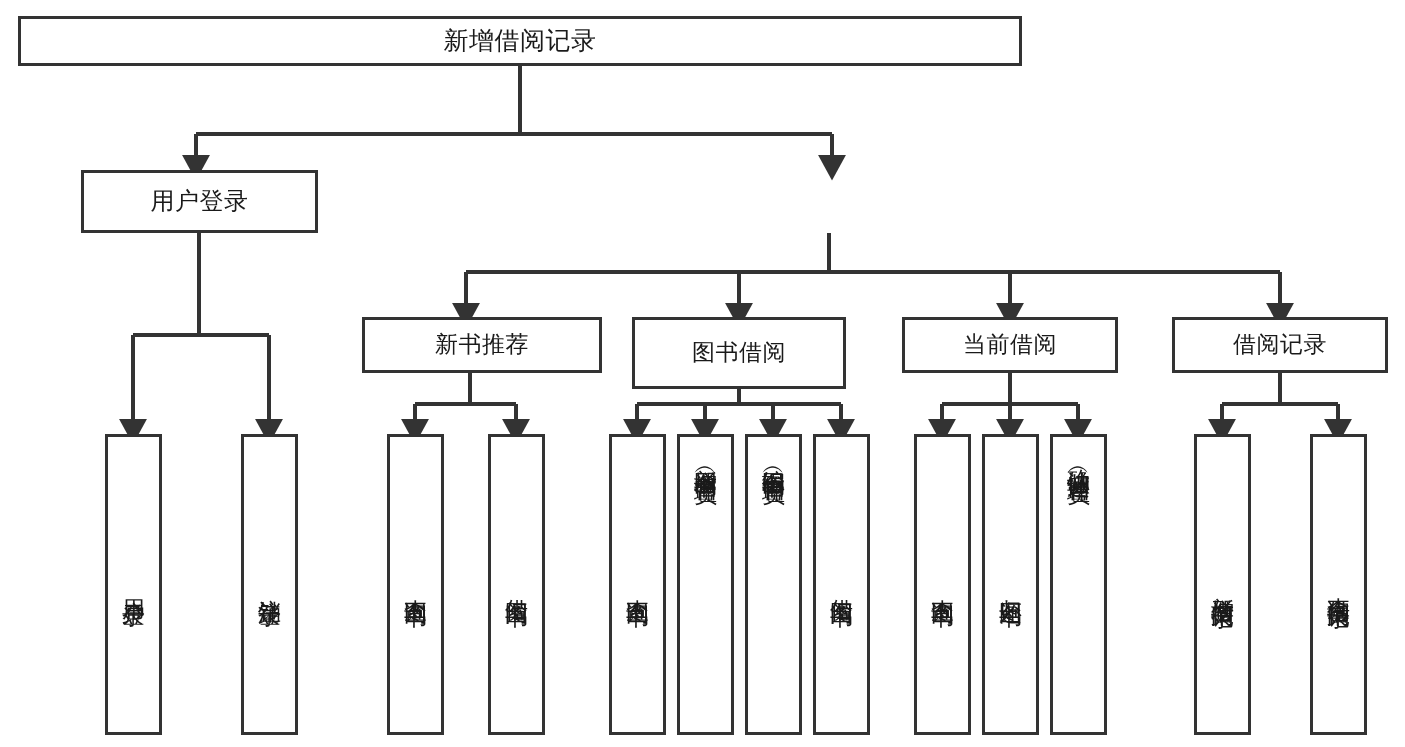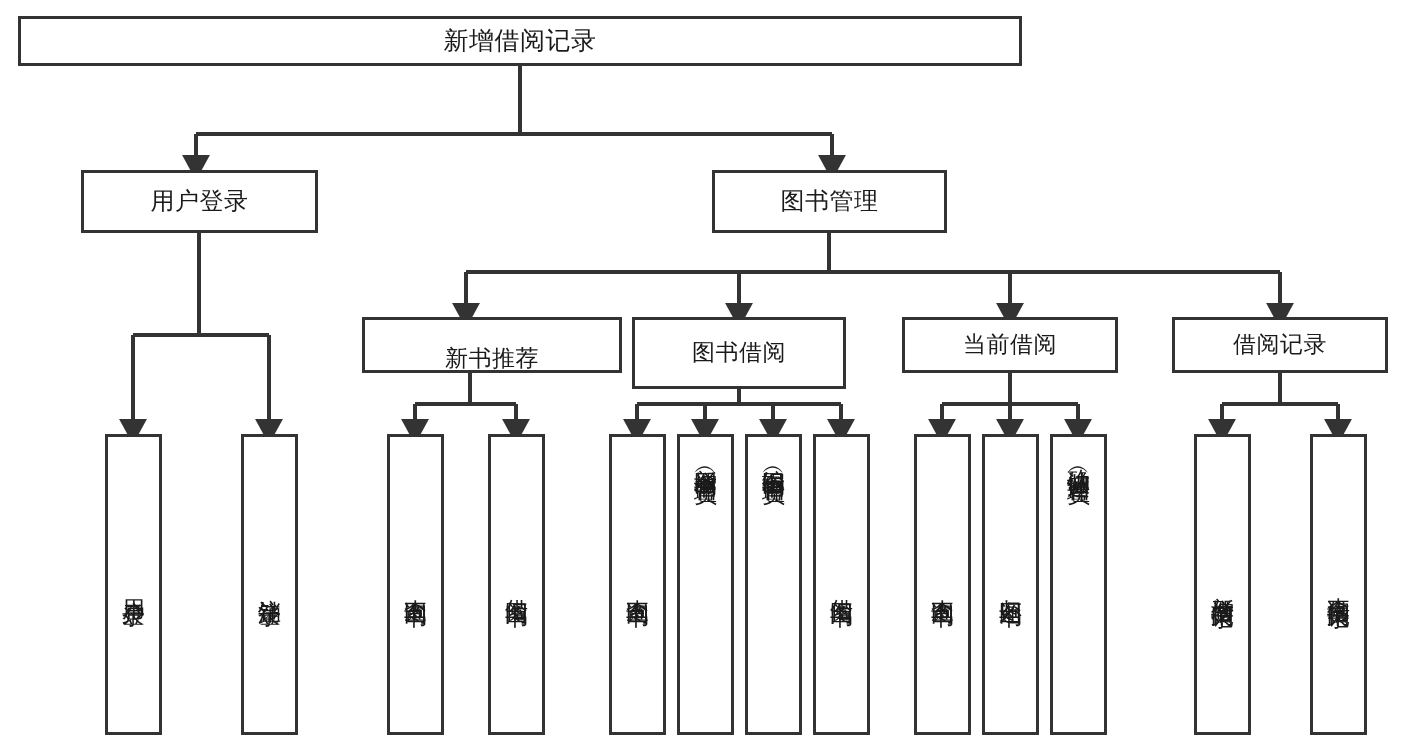--- a/index.html
+++ b/index.html
@@ -136,25 +136,22 @@
   </svg>
 
   <div class="node root" style="left:18px;top:16px;width:1004px;height:50px;">
     <span class="txt">新增借阅记录</span>
   </div>
 
   <div class="node h2" style="left:81px;top:170px;width:237px;height:63px;">
     <span class="txt">用户登录</span>
   </div>
 
-  <div class="node h2" style="left:712px;top:170px;width:235px;height:63px;">
-    <span class="txt">图书管理</span>
-  </div>
-
-  <div class="node h3" style="left:362px;top:317px;width:260px;height:56px;align-items:flex-end;">
+
+  <div class="node h3" style="left:362px;top:317px;width:240px;height:56px;">
     <span class="txt">新书推荐</span>
   </div>
 
   <div class="node h3" style="left:632px;top:317px;width:214px;height:72px;">
     <span class="txt">图书借阅</span>
   </div>
 
   <div class="node h3" style="left:1172px;top:317px;width:216px;height:56px;">
     <span class="txt">借阅记录</span>
   </div>

